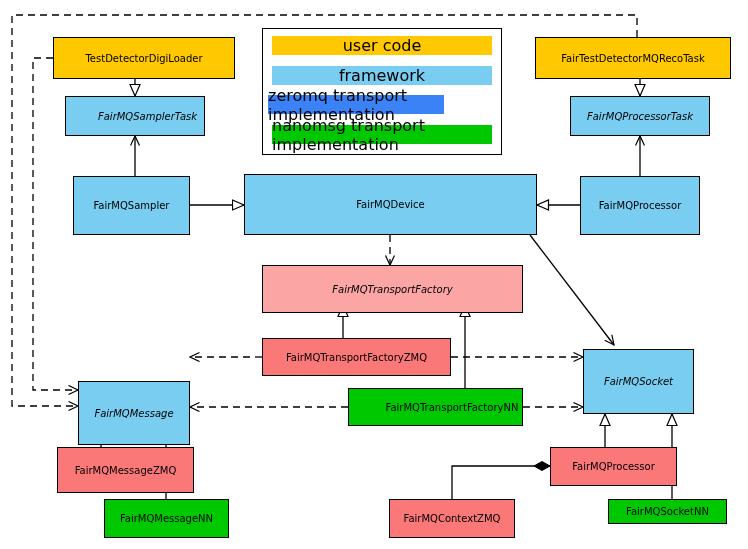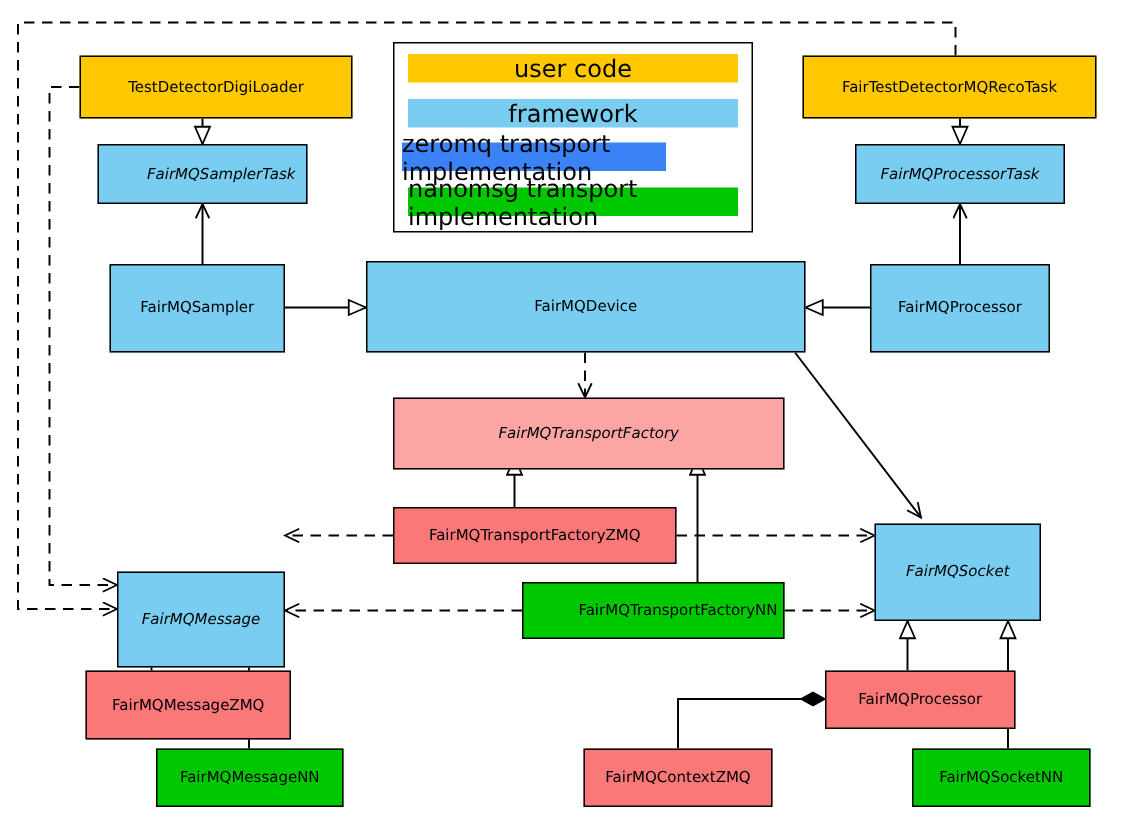--- a/index.html
+++ b/index.html
@@ -198,17 +198,17 @@
   </div>
 
   <div class="node" style="left:550px; top:447px; width:127px; height:39px; background:#FA7878;">
     <span>FairMQProcessor</span>
   </div>
 
   <div class="node" style="left:389px; top:499px; width:126px; height:39px; background:#FA7878;">
     <span>FairMQContextZMQ</span>
   </div>
 
-  <div class="node" style="left:608px; top:499px; width:119px; height:39px; background:#00C800;">
+  <div class="node" style="left:608px; top:499px; width:119px; height:25px; background:#00C800;">
     <span>FairMQSocketNN</span>
   </div>
 
 </div>
 
 </body></html>

